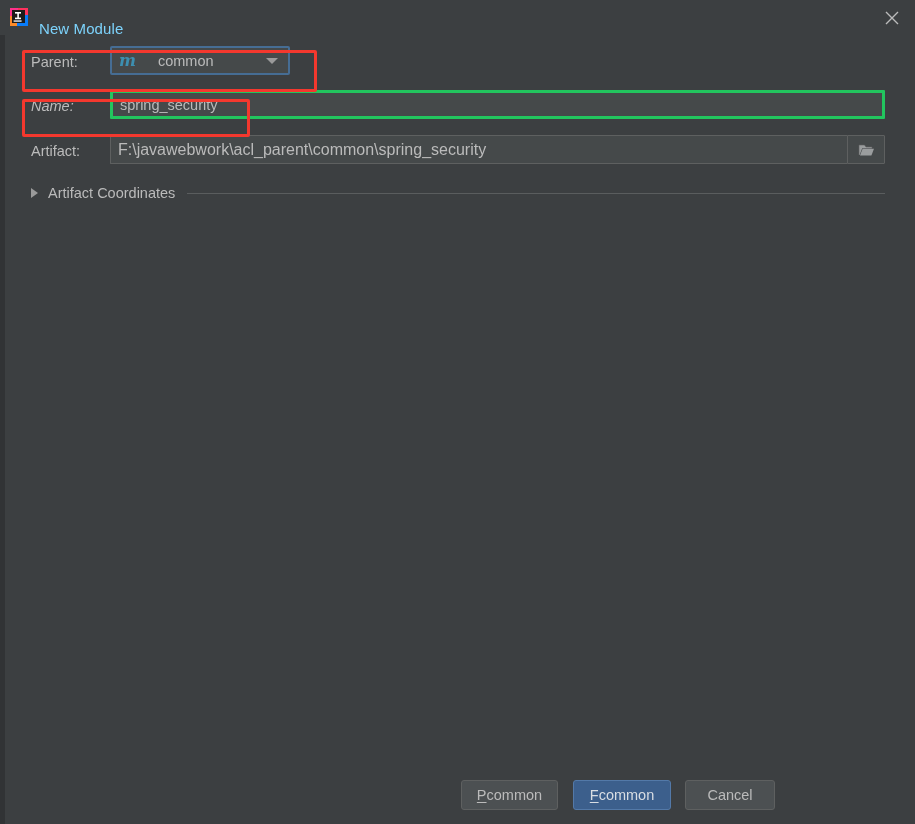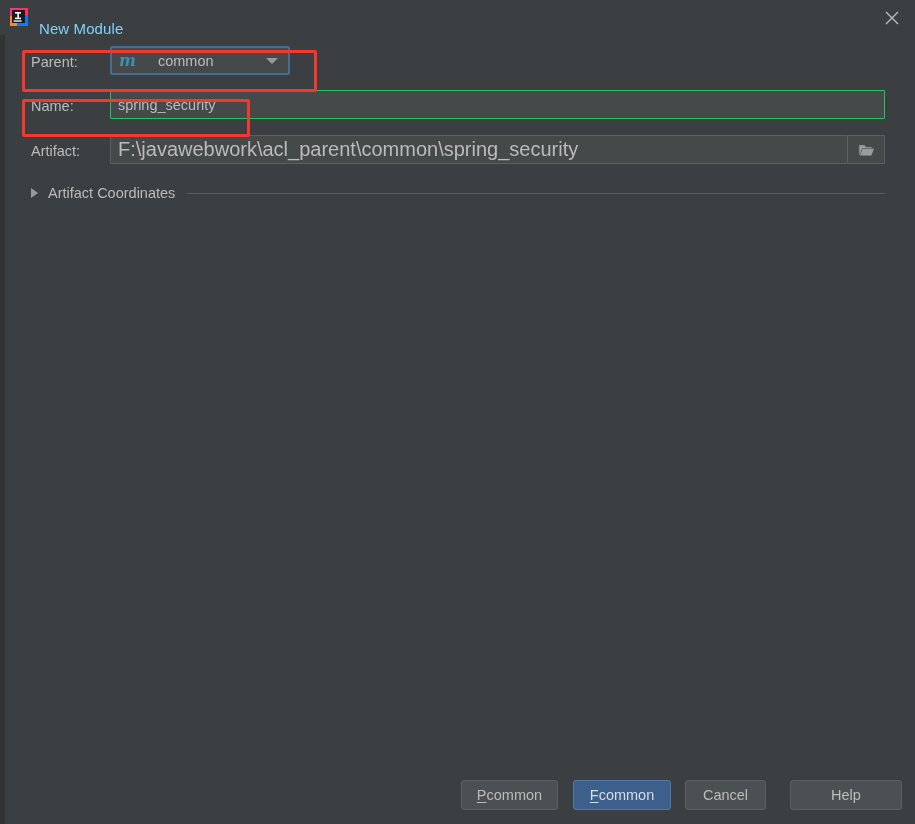--- a/index.html
+++ b/index.html
@@ -113,28 +113,28 @@
     position: absolute;
     right: 10px; top: 50%;
     transform: translateY(-50%);
     width: 0; height: 0;
     border-left: 6px solid transparent;
     border-right: 6px solid transparent;
     border-top: 6px solid #9a9a9a;
   }
 
   
-  .lbl-name { left: 31px; top: 74px; }
+  .lbl-name { left: 31px; top: 74px; font-style: italic; }
 
   .name-input {
     position: absolute;
     left: 110px; top: 66px;
     width: 775px; height: 29px;
     background: #45494a;
-    border: 1px solid #22c55e;
+    border: 3px solid #22c55e;
     border-radius: 1px;
     color: #bbbbbb;
     font-family: "Liberation Sans", sans-serif;
     font-size: 14.5px;
     padding: 0 7px;
     outline: none;
   }
 
   
   .lbl-loc { left: 31px; top: 119px; }
@@ -142,21 +142,21 @@
   .loc-input {
     position: absolute;
     left: 110px; top: 111px;
     width: 737px; height: 29px;
     background: #45494a;
     border: 1px solid #5e6060;
     border-right: none;
     border-radius: 1px 0 0 1px;
     color: #bbbbbb;
     font-family: "Liberation Sans", sans-serif;
-    font-size: 20px;
+    font-size: 16px;
     padding: 0 7px;
     outline: none;
   }
 
   .browse-btn {
     position: absolute;
     left: 847px; top: 111px;
     width: 38px; height: 29px;
     background: #45494a;
     border: 1px solid #5e6060;
@@ -219,21 +219,21 @@
     align-items: center;
     justify-content: center;
   }
   .dlg-btn.primary {
     background: #3c5f8c;
     border: 1px solid #5379a8;
     color: #d8dde3;
   }
   .btn-previous { left: 461px; width: 97px; }
   .btn-finish   { left: 573px; width: 98px; }
-  .btn-cancel   { left: 685px; width: 81px; }
+  .btn-cancel   { left: 685px; width: 90px; }
   .btn-help     { left: 790px; width: 112px; }
 
   .mn { text-decoration: underline; text-underline-offset: 2px; }
 
   
   .annot {
     position: absolute;
     border: 3px solid #f4382e;
     border-radius: 2px;
     pointer-events: none;
@@ -307,17 +307,16 @@
       <span>common</span>
   </button>
 
   <button class="dlg-btn primary btn-finish">
     <span class="mn">F</span>
       <span>common</span>
   </button>
 
   <button class="dlg-btn btn-cancel">Cancel</button>
 
-  <button class="dlg-btn btn-help">Help</button>
 </div>
 
 <div class="annot annot-parent"></div>
 <div class="annot annot-name"></div>
 
 </body></html>

